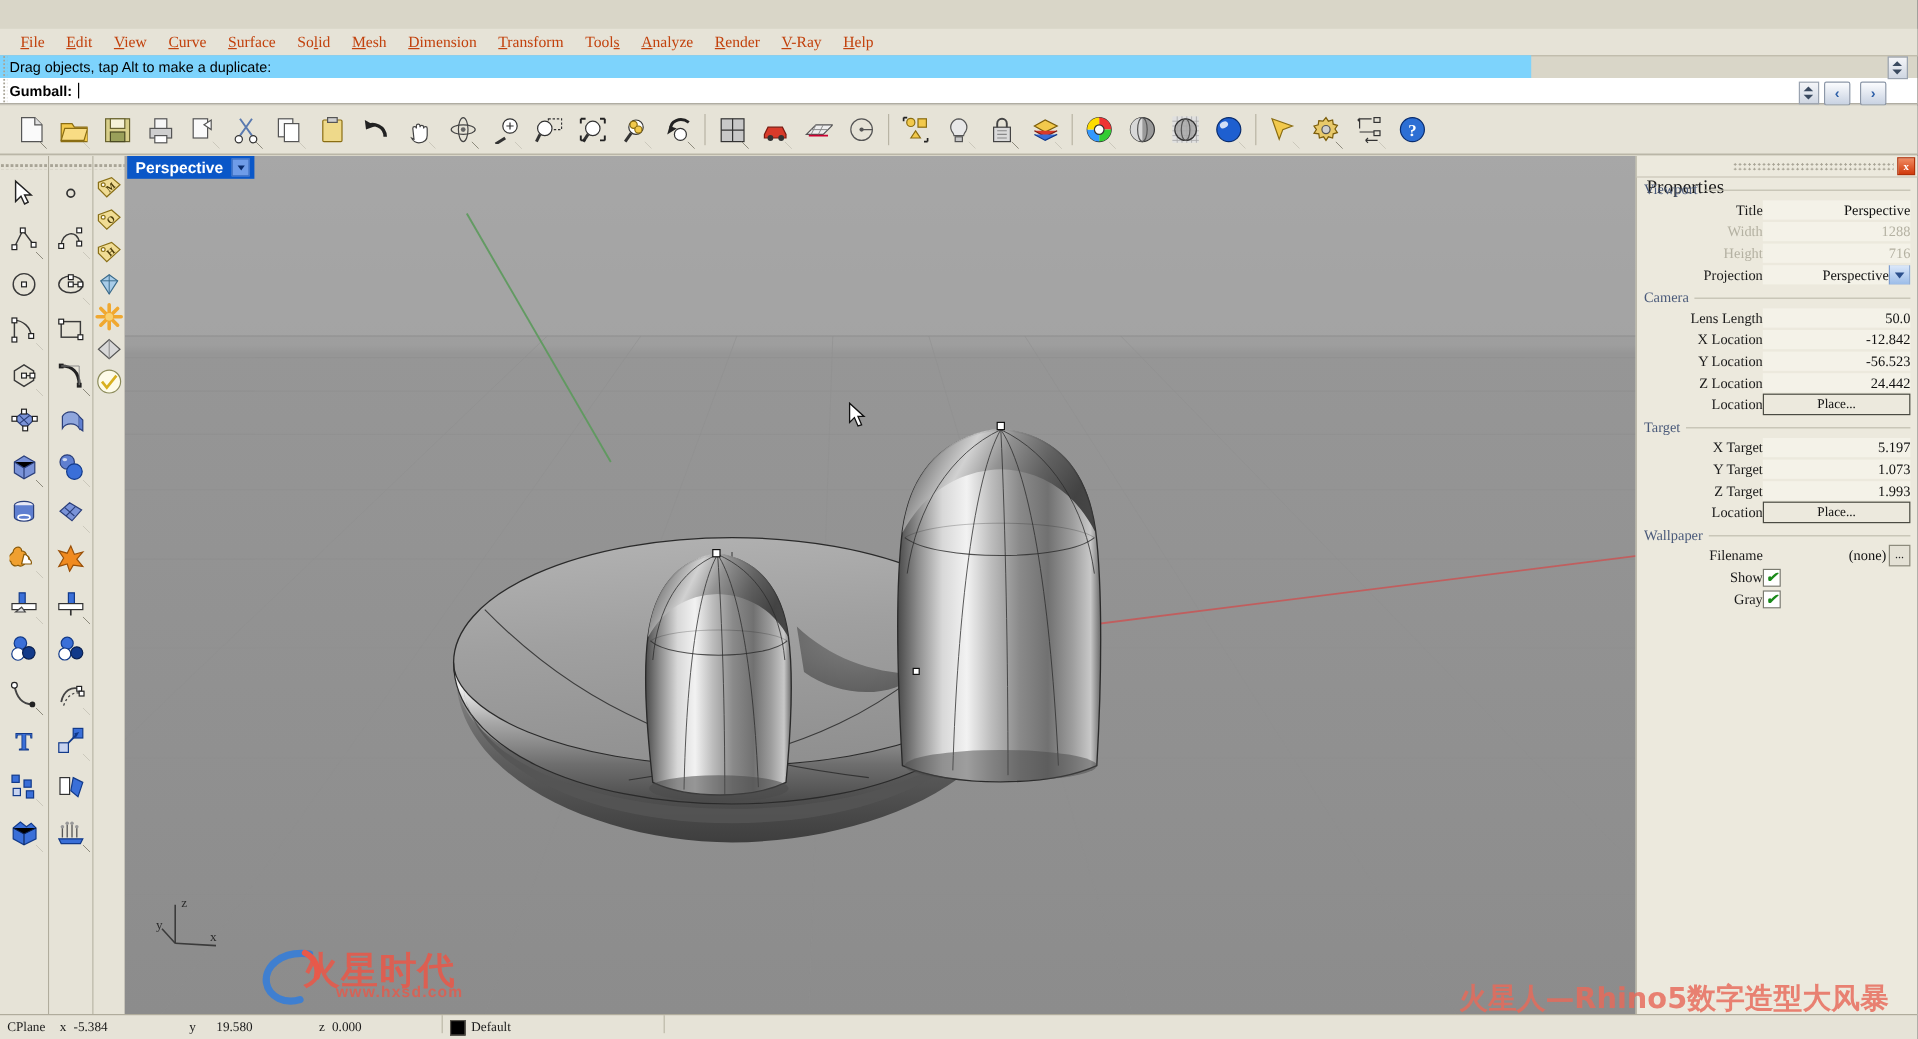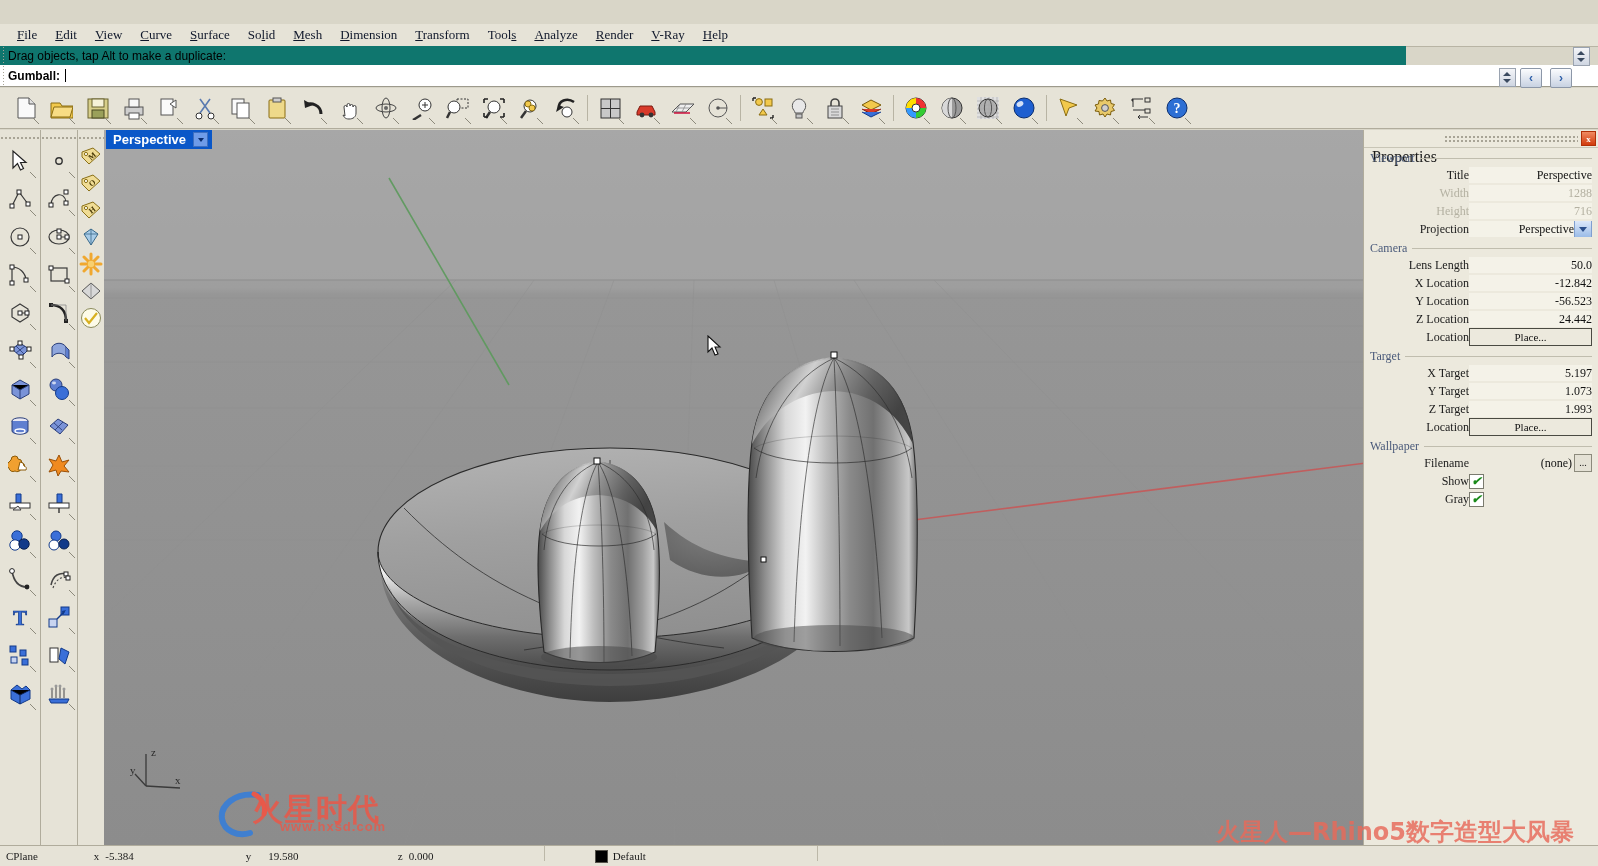--- a/index.html
+++ b/index.html
@@ -18,26 +18,26 @@
   .tb-btn{width:26px;height:20px;border:1px solid #86b6f0;border-radius:3px;
     background:linear-gradient(180deg,#6fa8ef,#2d6fd4);display:flex;align-items:center;
     justify-content:center;color:#fff;font-size:11px;font-weight:bold;cursor:pointer;}
   .tb-btn.close{background:linear-gradient(180deg,#f4916a,#d8330e);border-color:#f0a98c;}
   .glyph-min{width:9px;height:3px;background:#fff;margin-top:7px;}
   .glyph-max{width:9px;height:8px;border:1.5px solid #fff;box-sizing:border-box;}
 
   
   .menubar{position:absolute;left:0;top:24px;width:1598px;height:22px;background:#e6e3d7;
     border-bottom:1px solid #b8b4a4;display:flex;align-items:center;padding-left:8px;}
-  .menu-item{font-family:"Liberation Serif",serif;font-size:13px;color:#0f172a;padding:2px 9px;
+  .menu-item{font-family:"Liberation Serif",serif;font-size:13px;color:#c2410c;padding:2px 9px;
     cursor:pointer;white-space:nowrap;}
   .menu-item u{text-decoration:underline;}
 
   
-  .promptbar{position:absolute;left:0;top:46px;width:1406px;height:19px;background:#0f766e;
+  .promptbar{position:absolute;left:0;top:46px;width:1276px;height:19px;background:#7dd3fc;
     border-bottom:1px solid #c8c5b6;display:flex;align-items:center;}
   .promptbar .txt{font-size:12px;color:#000;padding-left:8px;font-family:"Liberation Sans",sans-serif;}
   .cmdbar{position:absolute;left:0;top:65px;width:1598px;height:21px;background:#fff;
     border-bottom:1px solid #9d9a8c;display:flex;align-items:center;}
   .cmdbar .lbl{font-size:12px;font-weight:bold;color:#000;padding-left:8px;}
   .cmdbar .caret{width:1px;height:13px;background:#000;margin-left:5px;}
   .dotgrip{position:absolute;left:2px;top:0;width:4px;height:100%;
     background-image:radial-gradient(#a8a496 40%,transparent 41%);background-size:3px 3px;}
   .cmd-right{position:absolute;right:4px;top:46px;width:110px;height:40px;}
   .spin{position:absolute;width:15px;height:17px;border:1px solid #9aa3b0;
@@ -121,21 +121,21 @@
   .pbrowse{width:16px;height:16px;border:1px solid #8c8a7c;background:#e4e1d5;font-size:10px;
     color:#222;display:flex;align-items:center;justify-content:center;margin-right:6px;
     cursor:pointer;line-height:6px;}
   .chk{width:13px;height:13px;background:#fff;border:1px solid #7a7a6e;display:flex;
     align-items:center;justify-content:center;cursor:pointer;}
   .chk i{color:#1a8a1a;font-size:12px;font-weight:bold;line-height:10px;}
 
   
   .statusbar{position:absolute;left:0;bottom:0;width:1598px;height:20px;background:#e6e3d7;
     border-top:1px solid #b0ac9c;display:flex;align-items:flex-start;
-    font-family:"Liberation Serif",serif;font-size:11px;color:#1a1a1a;gap:44px;}
+    font-family:"Liberation Serif",serif;font-size:11px;color:#1a1a1a;}
   .sb-cell{padding:0 6px;white-space:nowrap;display:flex;align-items:center;height:100%;}
   .sb-sep{width:1px;height:15px;background:#bcb8a8;}
   .swatch{width:11px;height:11px;background:#000;margin-right:5px;border:1px solid #55524a;}
   .sb-tog{padding:0 13px;cursor:pointer;white-space:nowrap;display:flex;align-items:center;
     height:100%;}
 
   
   .wm-left{position:absolute;left:148px;bottom:12px;z-index:25;pointer-events:none;}
   .wm-cn{font-family:"DejaVu Sans",sans-serif;font-size:31px;font-weight:bold;color:#e8594a;
     letter-spacing:1px;line-height:1;opacity:.88;}

